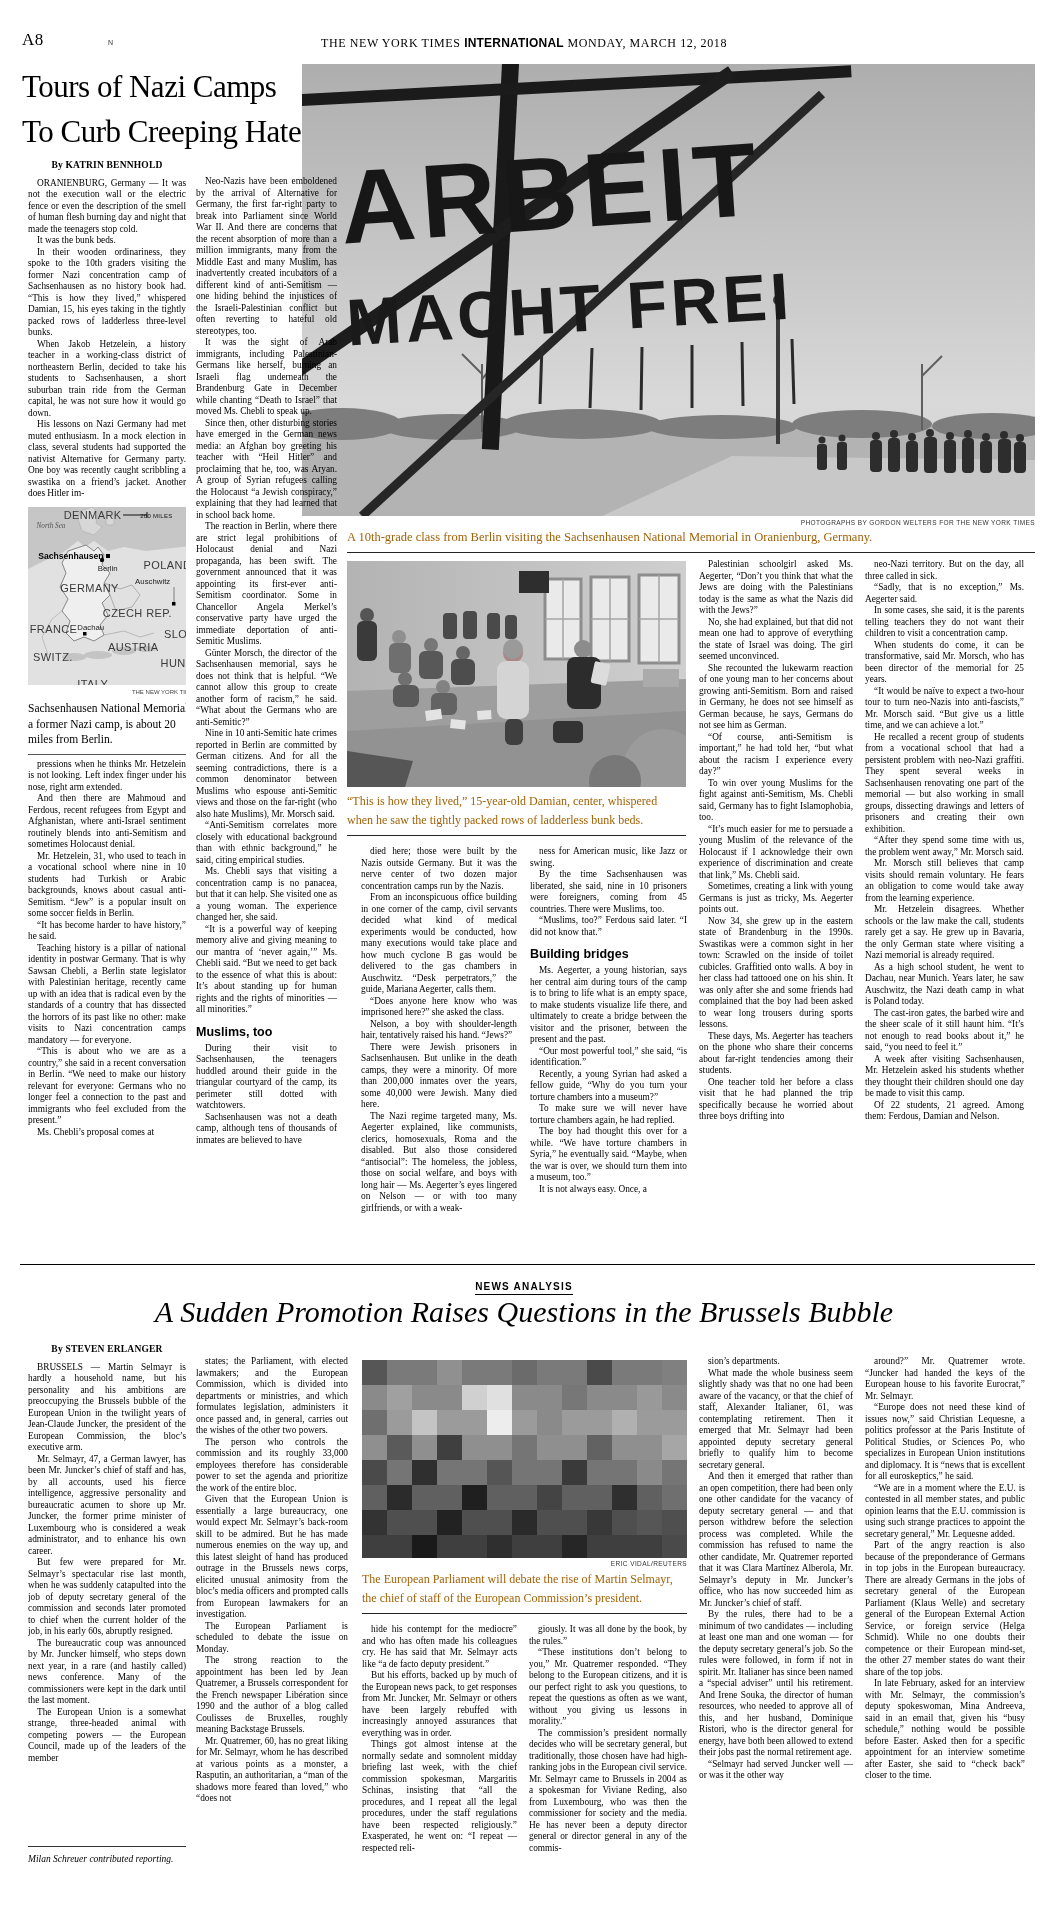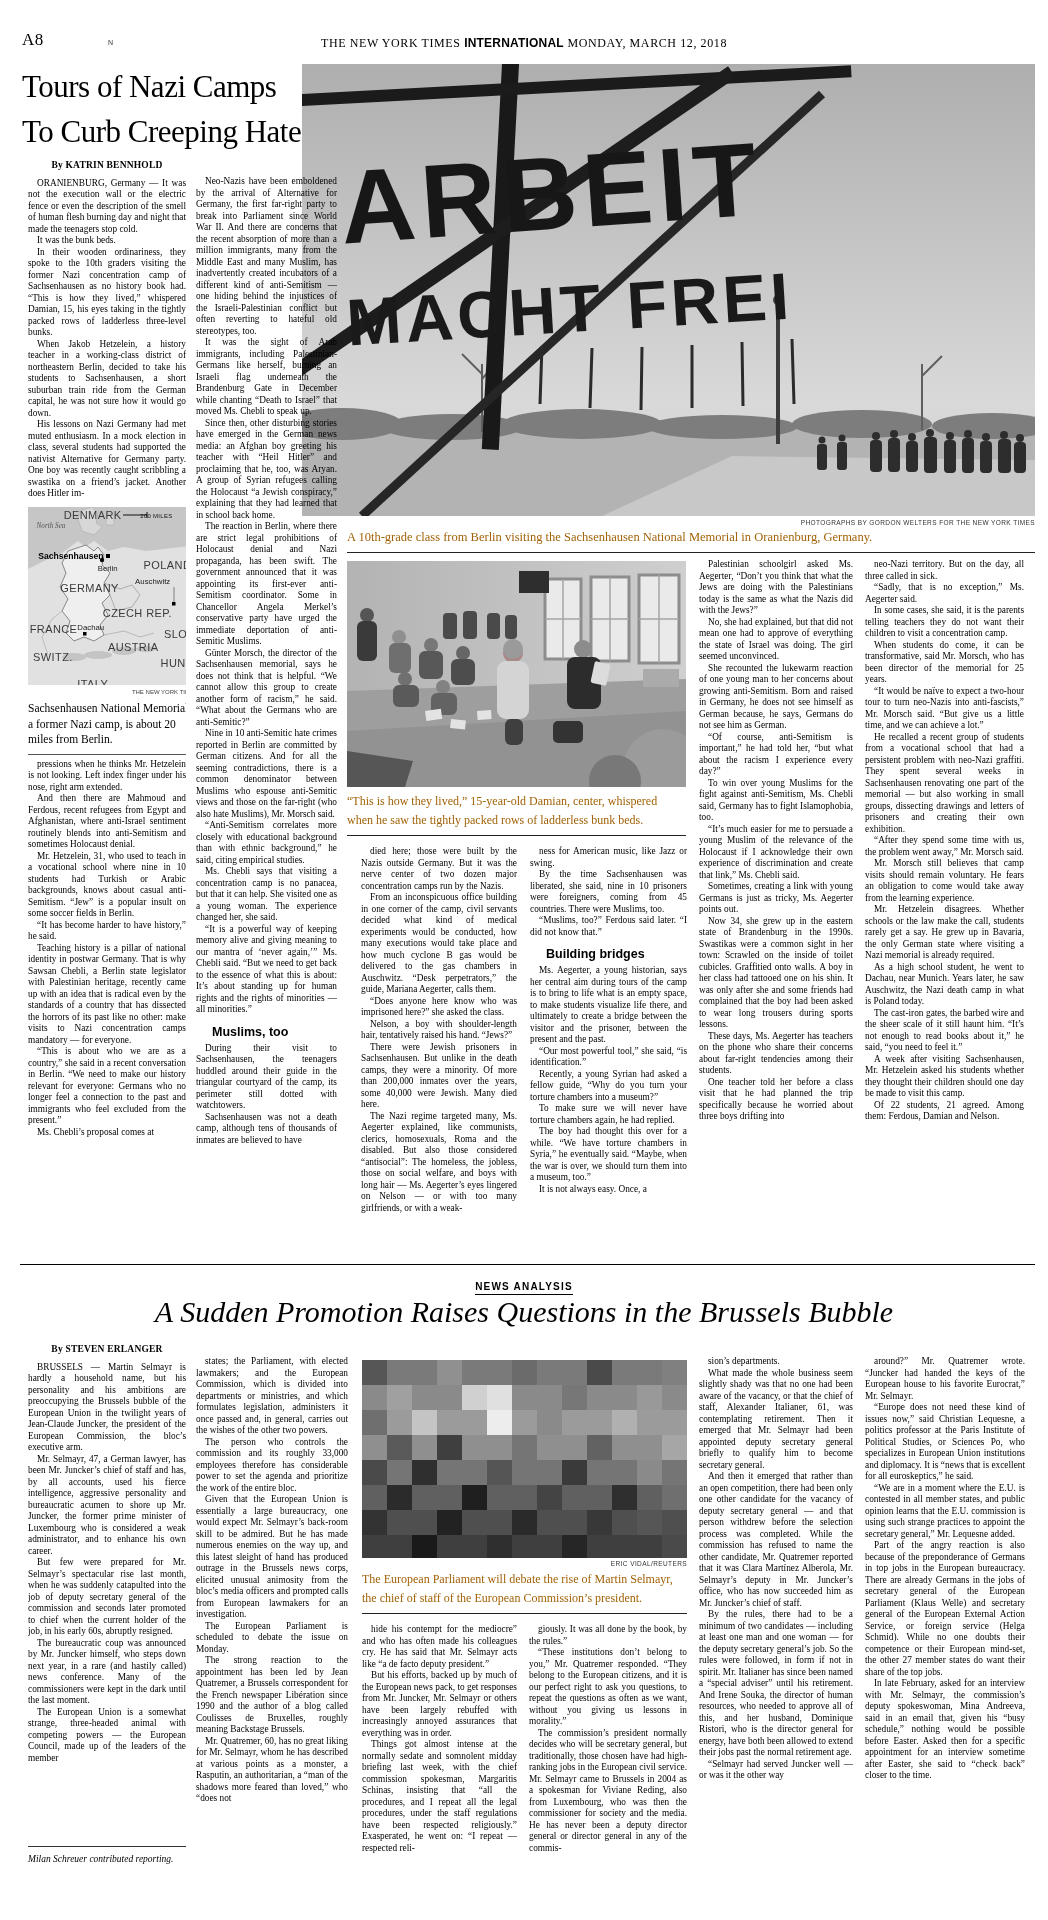--- a/index.html
+++ b/index.html
@@ -14,21 +14,21 @@
   .edmark{left:108px;top:39px;font-size:7px;font-family:"Liberation Sans",sans-serif;color:#333;}
   .masthead{left:0;top:36px;width:100%;text-align:center;font-size:12px;letter-spacing:.6px;white-space:nowrap;}
   .m-paper{font-family:"Liberation Serif",serif;}
   .m-intl{font-family:"Liberation Sans",sans-serif;font-weight:bold;letter-spacing:.2px;margin-top:44px;}
   .m-date{font-family:"Liberation Serif",serif;}
   
   .hl1{left:22px;top:64px;width:300px;font-size:31px;line-height:45px;letter-spacing:-.5px;font-weight:normal;}
   .bodycol{position:absolute;font-size:9.3px;line-height:11.5px;text-align:justify;overflow:hidden;}
   .para{margin:0;text-indent:9px;}
   .subhead{font-family:"Liberation Sans",sans-serif;font-weight:bold;font-size:12.5px;line-height:14px;
-           margin:9px 16px 4px;text-indent:0;text-align:left;}
+           margin:9px 0 4px;text-indent:0;text-align:left;}
   .byline{text-align:center;font-weight:bold;font-size:9.5px;margin:0 0 6px;text-indent:0;letter-spacing:.2px;}
   #a1c1{left:28px;top:160px;width:158px;height:1100px;}
   #a1c2{left:196px;top:176px;width:141px;height:1084px;}
   #a1c3{left:361px;top:846px;width:156px;height:412px;}
   #a1c4{left:530px;top:846px;width:157px;height:412px;}
   #a1c5{left:699px;top:559px;width:154px;height:700px;}
   #a1c6{left:865px;top:559px;width:159px;height:700px;}
   .photo-frame{position:absolute;overflow:hidden;background:#bbb;}
   #photo1{left:302px;top:64px;width:733px;height:452px;}
   #photo2{left:347px;top:561px;width:339px;height:226px;}

